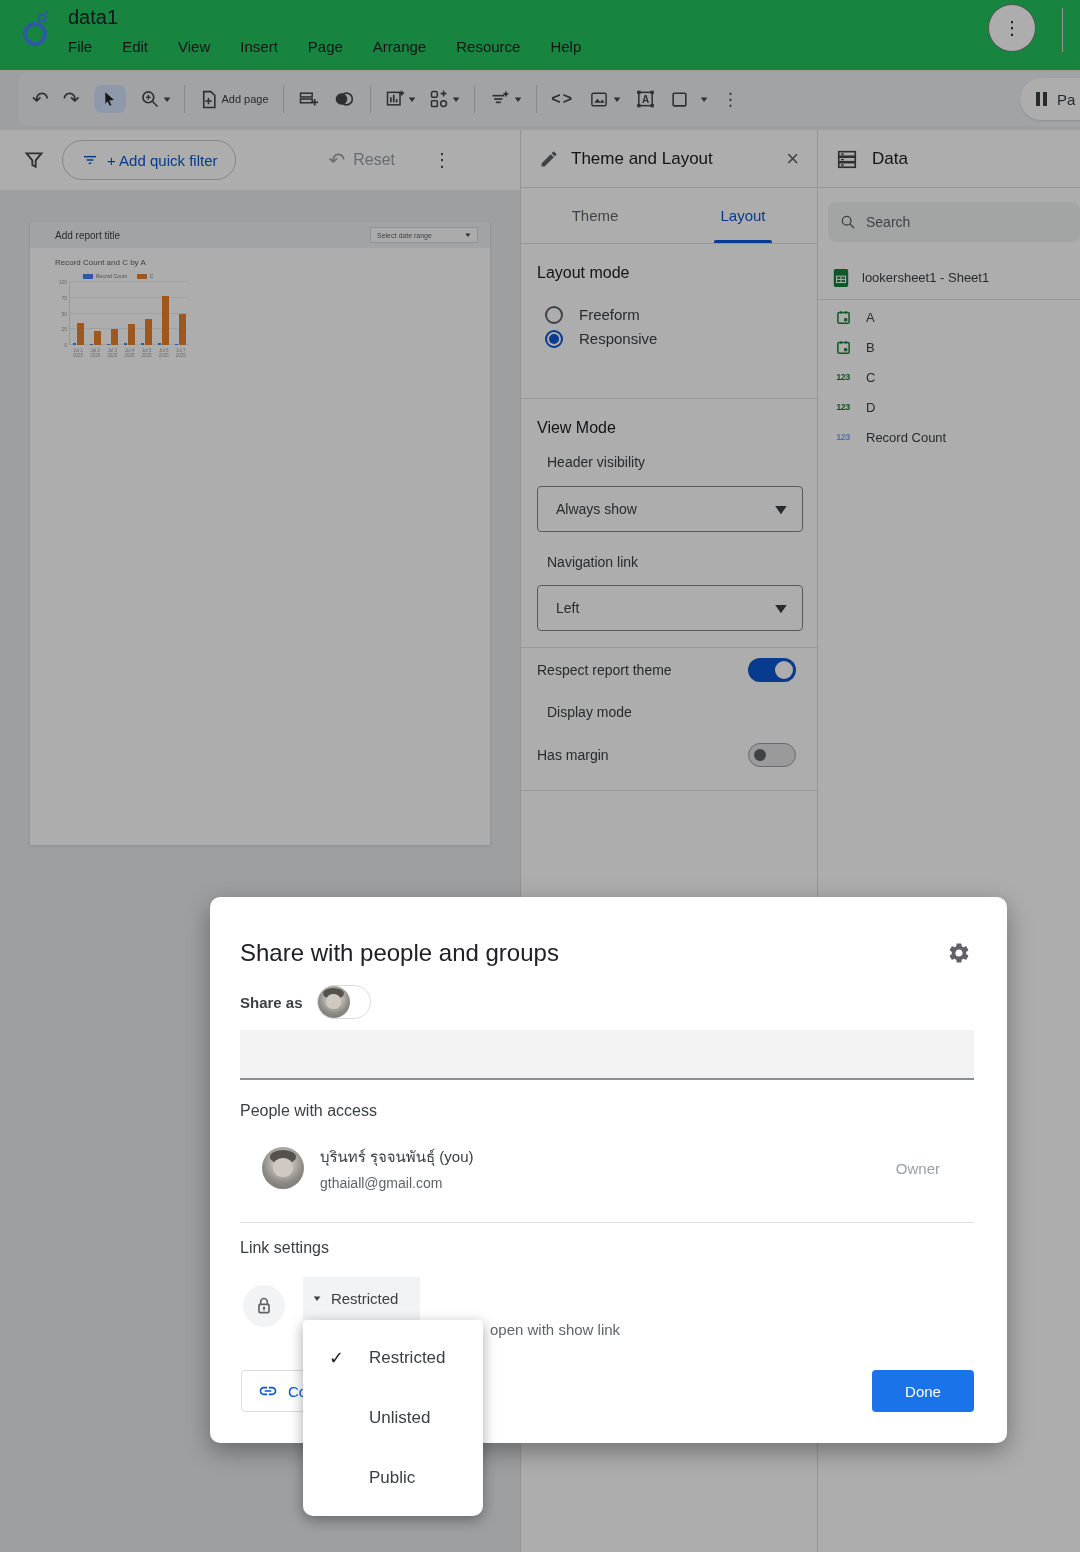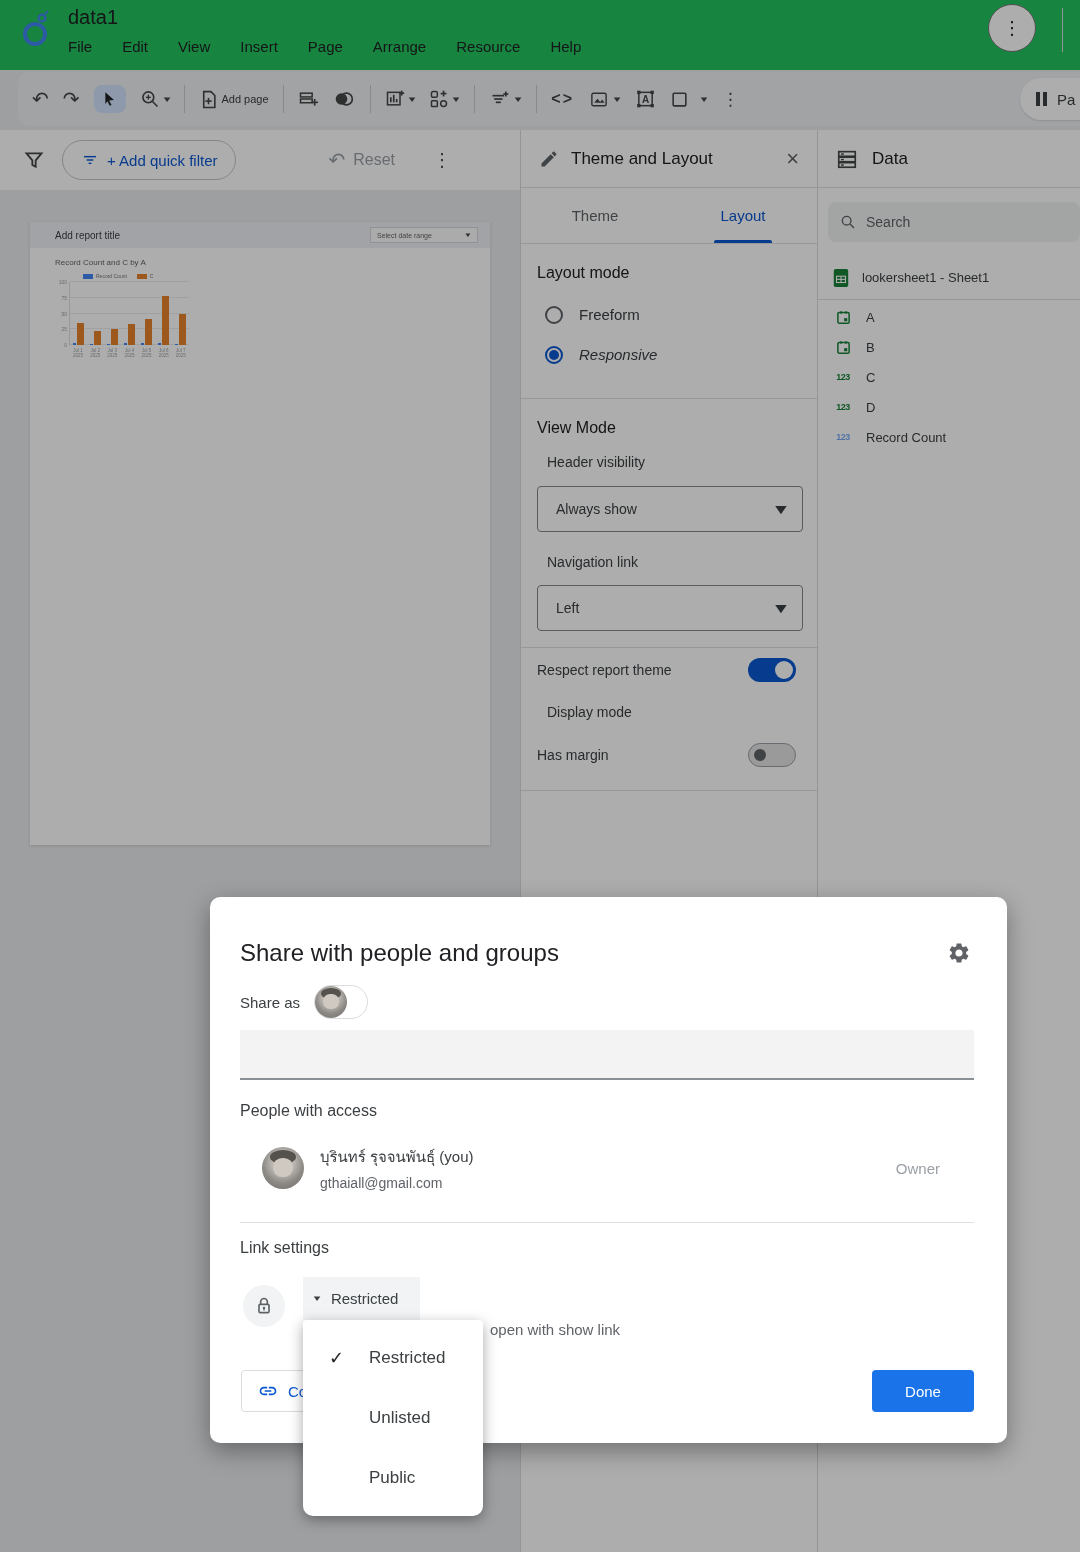--- a/index.html
+++ b/index.html
@@ -97,21 +97,21 @@
   .num-ico.green{color:#188038;}
   .num-ico.blue{color:#7baaf7;}
   .field-name{font-size:13px;color:#3c4043;}
 
   
   #overlay{left:0;top:0;width:1080px;height:1552px;background:rgba(0,0,0,.32);z-index:10;}
   #dialog{left:210px;top:897px;width:797px;height:546px;background:#fff;border-radius:10px;box-shadow:0 8px 24px rgba(0,0,0,.35);z-index:20;}
   #dlg-title{position:absolute;left:30px;top:42px;font-size:24px;color:#202124;}
   #dlg-gear{position:absolute;right:36px;top:44px;}
   #share-as-row{position:absolute;left:30px;top:88px;display:flex;align-items:center;gap:14px;}
-  #share-as-label{font-size:15px;color:#3c4043;}
+  #share-as-label{font-size:15px;color:#3c4043;font-weight:bold;}
   #share-as-chip{display:flex;align-items:center;border:1px solid #dadce0;border-radius:17px;background:#fff;padding-right:20px;}
   #add-people-input{position:absolute;left:30px;top:133px;width:734px;height:50px;background:#f3f3f3;border-bottom:2px solid #8a8f94;}
   #people-label{position:absolute;left:30px;top:205px;font-size:16px;color:#3c4043;}
   #person-row{position:absolute;left:30px;top:248px;width:734px;display:flex;align-items:center;}
   #person-avatar{width:42px;height:42px;margin-left:22px;}
   #person-info{margin-left:16px;flex:1;}
   #person-name{font-size:15px;color:#3c4043;}
   #person-email{font-size:14px;color:#5f6368;margin-top:6px;}
   #person-role{font-size:15px;color:#9aa0a6;margin-right:34px;}
   #dlg-divider{position:absolute;left:30px;top:325px;width:734px;height:1px;background:#e0e0e0;}
@@ -373,21 +373,21 @@
     <div id="tp-tabs">
       <div class="tp-tab">Theme</div>
       <div class="tp-tab active">Layout</div>
     </div>
 
     <div class="abs tp-section-label" style="left:16px;top:134px;">Layout mode</div>
     <div class="radio-row" style="left:24px;top:176px;">
       <span class="radio"></span>
       <span class="radio-label">Freeform</span>
     </div>
-    <div class="radio-row" style="left:24px;top:216px;font-style:italic;">
+    <div class="radio-row" style="left:24px;top:200px;">
       <span class="radio sel"></span>
       <span class="radio-label">Responsive</span>
     </div>
     <div class="tp-divider" style="top:268px;"></div>
 
     <div class="abs tp-section-label" style="left:16px;top:289px;">View Mode</div>
     <div class="abs tp-sub-label" style="left:26px;top:324px;">Header visibility</div>
     <div class="selectbox" style="top:356px;">
       <span>Always show</span>
       <span class="caret">▼</span>

